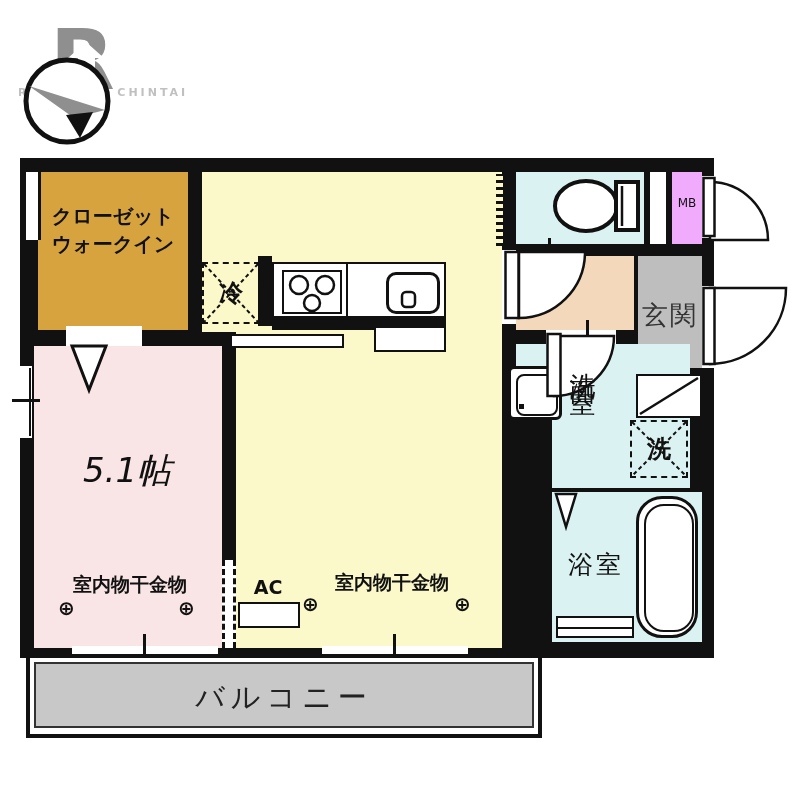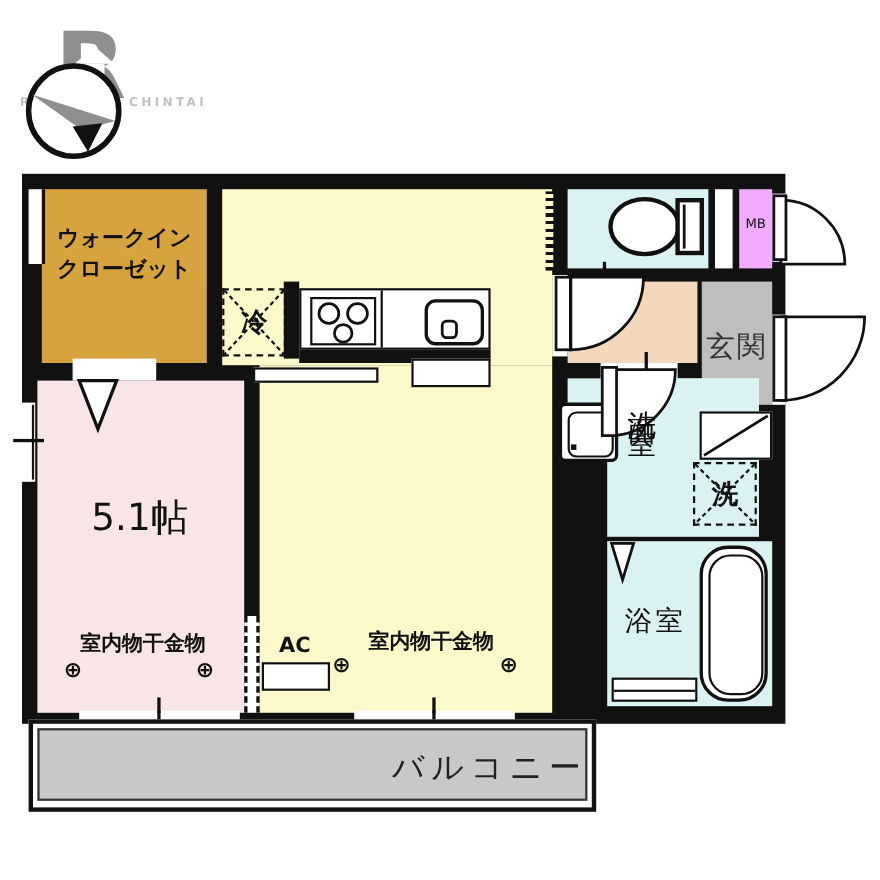--- a/index.html
+++ b/index.html
@@ -80,32 +80,32 @@
   .tick-washdoor{left:586px;top:320px;width:3px;height:22px;background:#111;}
   .dash-divider{left:222px;top:560px;width:14px;height:88px;background:#fff;
     border-left:3px dashed #111;border-right:3px dashed #111;box-sizing:border-box;}
   
   .wic-label{left:38px;top:202px;width:150px;text-align:center;font-size:20px;line-height:1.4;font-weight:bold;}
   .ldk-label{left:252px;top:384px;width:240px;text-align:center;}
   .ldk-name{font-size:44px;letter-spacing:2px;}
   .ldk-size{font-size:36px;}
   .yoshitsu-label{left:37px;top:448px;width:180px;text-align:center;}
   .yo-name{font-size:36px;letter-spacing:4px;}
-  .yo-size{font-size:34px;}
+  .yo-size{font-size:34px;font-style:italic;}
   .hang-left{left:40px;top:572px;width:180px;text-align:center;font-size:19px;font-weight:bold;}
   .hang-right{left:302px;top:570px;width:180px;text-align:center;font-size:19px;font-weight:bold;}
   .anchor{font-size:20px;font-weight:bold;}
   .anc1{left:58px;top:596px;} .anc2{left:178px;top:596px;}
   .anc3{left:302px;top:592px;} .anc4{left:454px;top:592px;}
   .ac-label{left:238px;top:576px;width:60px;text-align:center;font-size:19px;font-weight:bold;}
   .ac-box{left:238px;top:602px;width:62px;height:26px;background:#fff;border:2px solid #111;box-sizing:border-box;}
   
   .balcony{left:26px;top:654px;width:516px;height:84px;background:#fff;border:4px solid #111;box-sizing:border-box;}
   .balcony-floor{left:34px;top:662px;width:500px;height:66px;background:#c8c8c8;border:2px solid #333;box-sizing:border-box;}
-  .balcony-label{left:34px;top:678px;width:500px;text-align:right;font-size:29px;letter-spacing:6px;color:#222;}
+  .balcony-label{left:34px;top:678px;width:500px;text-align:center;font-size:29px;letter-spacing:6px;color:#222;}
   svg.overlay{position:absolute;left:0;top:0;pointer-events:none;}
 </style>
 </head>
 <body>
 
 <div class="abs watermark">RAKURAKU CHINTAI</div>
 <div class="abs logo-r">R</div>
 <svg class="overlay" width="150" height="160">
 
   <polygon points="68,58 86,42 104,58" fill="#ffffff"></polygon>
@@ -213,22 +213,22 @@
     <line x1="204" y1="264" x2="258" y2="322"></line>
       <line x1="258" y1="264" x2="204" y2="322"></line>
   </g>
   <g stroke="#111" stroke-width="2" stroke-dasharray="4,3">
     <line x1="632" y1="422" x2="686" y2="476"></line>
       <line x1="686" y1="422" x2="632" y2="476"></line>
   </g>
 </svg>
 
 <div class="abs wic-label">
+  <div>クローゼット</div>
   <div>ウォークイン</div>
-  <div>クローゼット</div>
 </div>
 <div class="abs ldk-label">
 </div>
 <div class="abs yoshitsu-label">
   <div class="yo-size">5.1帖</div>
 </div>
 <div class="abs genkan-label">玄関</div>
 <div class="abs wash-label">洗面室</div>
 <div class="abs bath-label">浴室</div>
 <div class="abs hang-left">室内物干金物</div>

